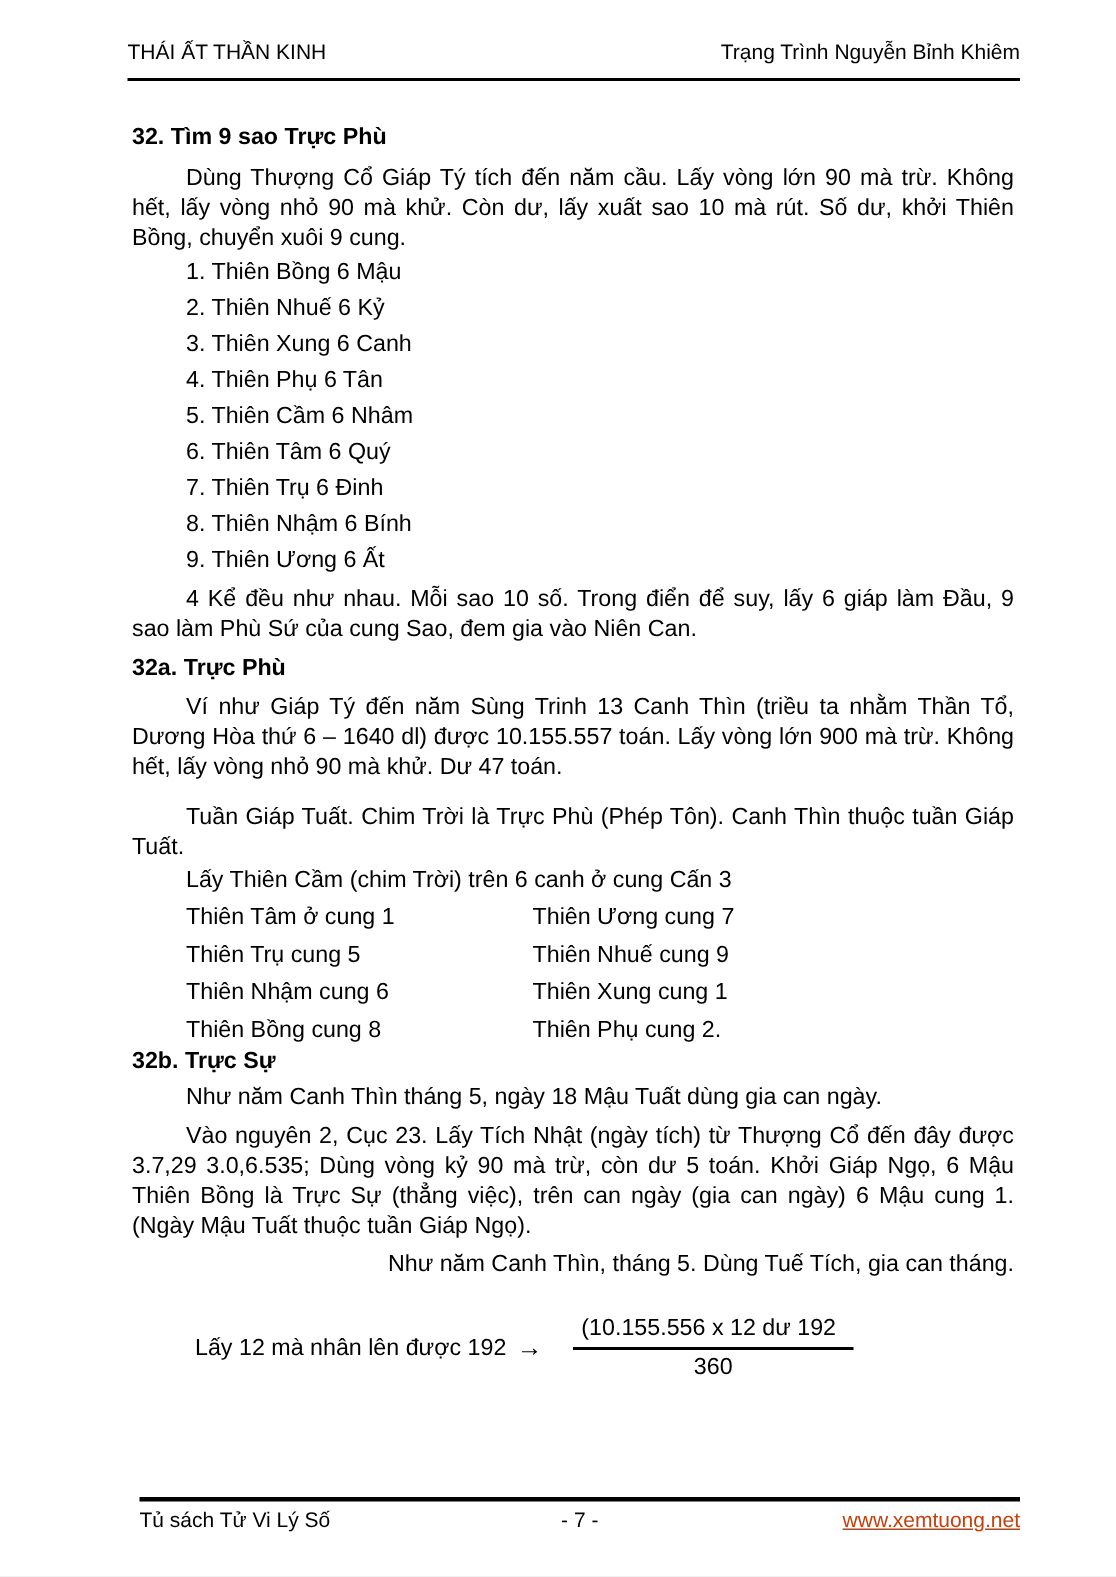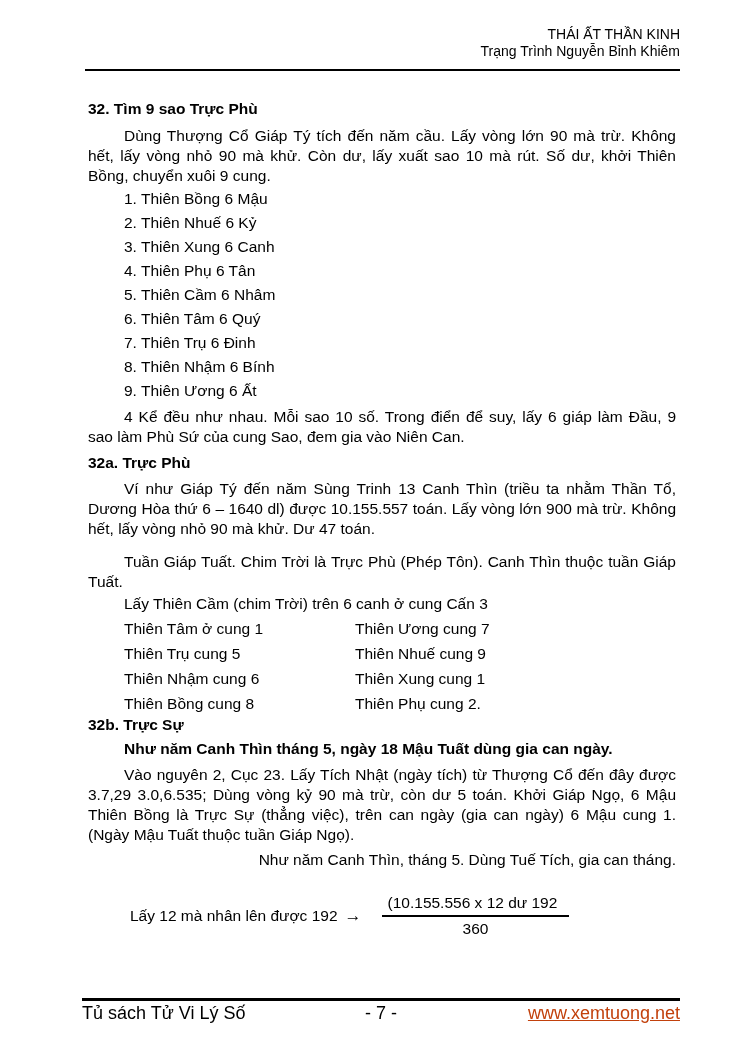--- a/index.html
+++ b/index.html
@@ -18,21 +18,20 @@
   
   .page-header {
     margin: 26px 64px 0 85px;
     display: flex;
     justify-content: space-between;
     align-items: flex-end;
     font-size: 14px;
     line-height: 17px;
     padding-bottom: 9px;
     border-bottom: 2px solid #000;
-    flex-direction: column;
   }
   
   .content { margin: 0 68px 0 88px; }
   .sec-heading {
     font-size: 15.5px;
     font-weight: bold;
     line-height: 18px;
     margin: 0;
   }
   #h32  { margin-top: 29px; }
@@ -42,21 +41,21 @@
   .para {
     margin: 0;
     line-height: 20px;
     text-indent: 36px;
     text-align: justify;
   }
   #p-intro  { margin-top: 8px; }
   #p-note   { margin-top: 4px; }
   #p-a1     { margin-top: 7px; }
   #p-a2     { margin-top: 13px; }
-  #p-b1     { margin-top: 5px; text-align: left; font-weight: bold; }
+  #p-b1     { margin-top: 5px; text-align: left; }
   #p-b2     { margin-top: 6px; }
   #p-c1     { margin-top: 5px; text-align: right; }
   .star-list {
     margin: 1px 0 0 0;
     padding-left: 36px;
     line-height: 24px;
   }
   .star-item { display: block; }
   .cam-line {
     margin: 1px 0 0 0;
@@ -87,28 +86,28 @@
     align-items: center;
   }
   .numerator {
     padding: 0 12px 3px 6px;
     border-bottom: 2px solid #000;
   }
   .denominator { padding-top: 3px; }
   
   .page-footer {
     position: absolute;
-    left: 82px;
+    left: 93px;
     right: 64px;
     top: 998px;
     border-top: 3px solid #000;
     padding-top: 4px;
     display: flex;
     align-items: baseline;
-    font-size: 18px;
+    font-size: 14px;
     line-height: 17px;
   }
   .footer-left  { flex: 1; text-align: left; }
   .footer-center{ flex: 1; text-align: center; }
   .footer-right { flex: 1; text-align: right; }
   .footer-link {
     color: #c2410c;
     text-decoration: underline;
     cursor: pointer;
     margin-left: 40px;

